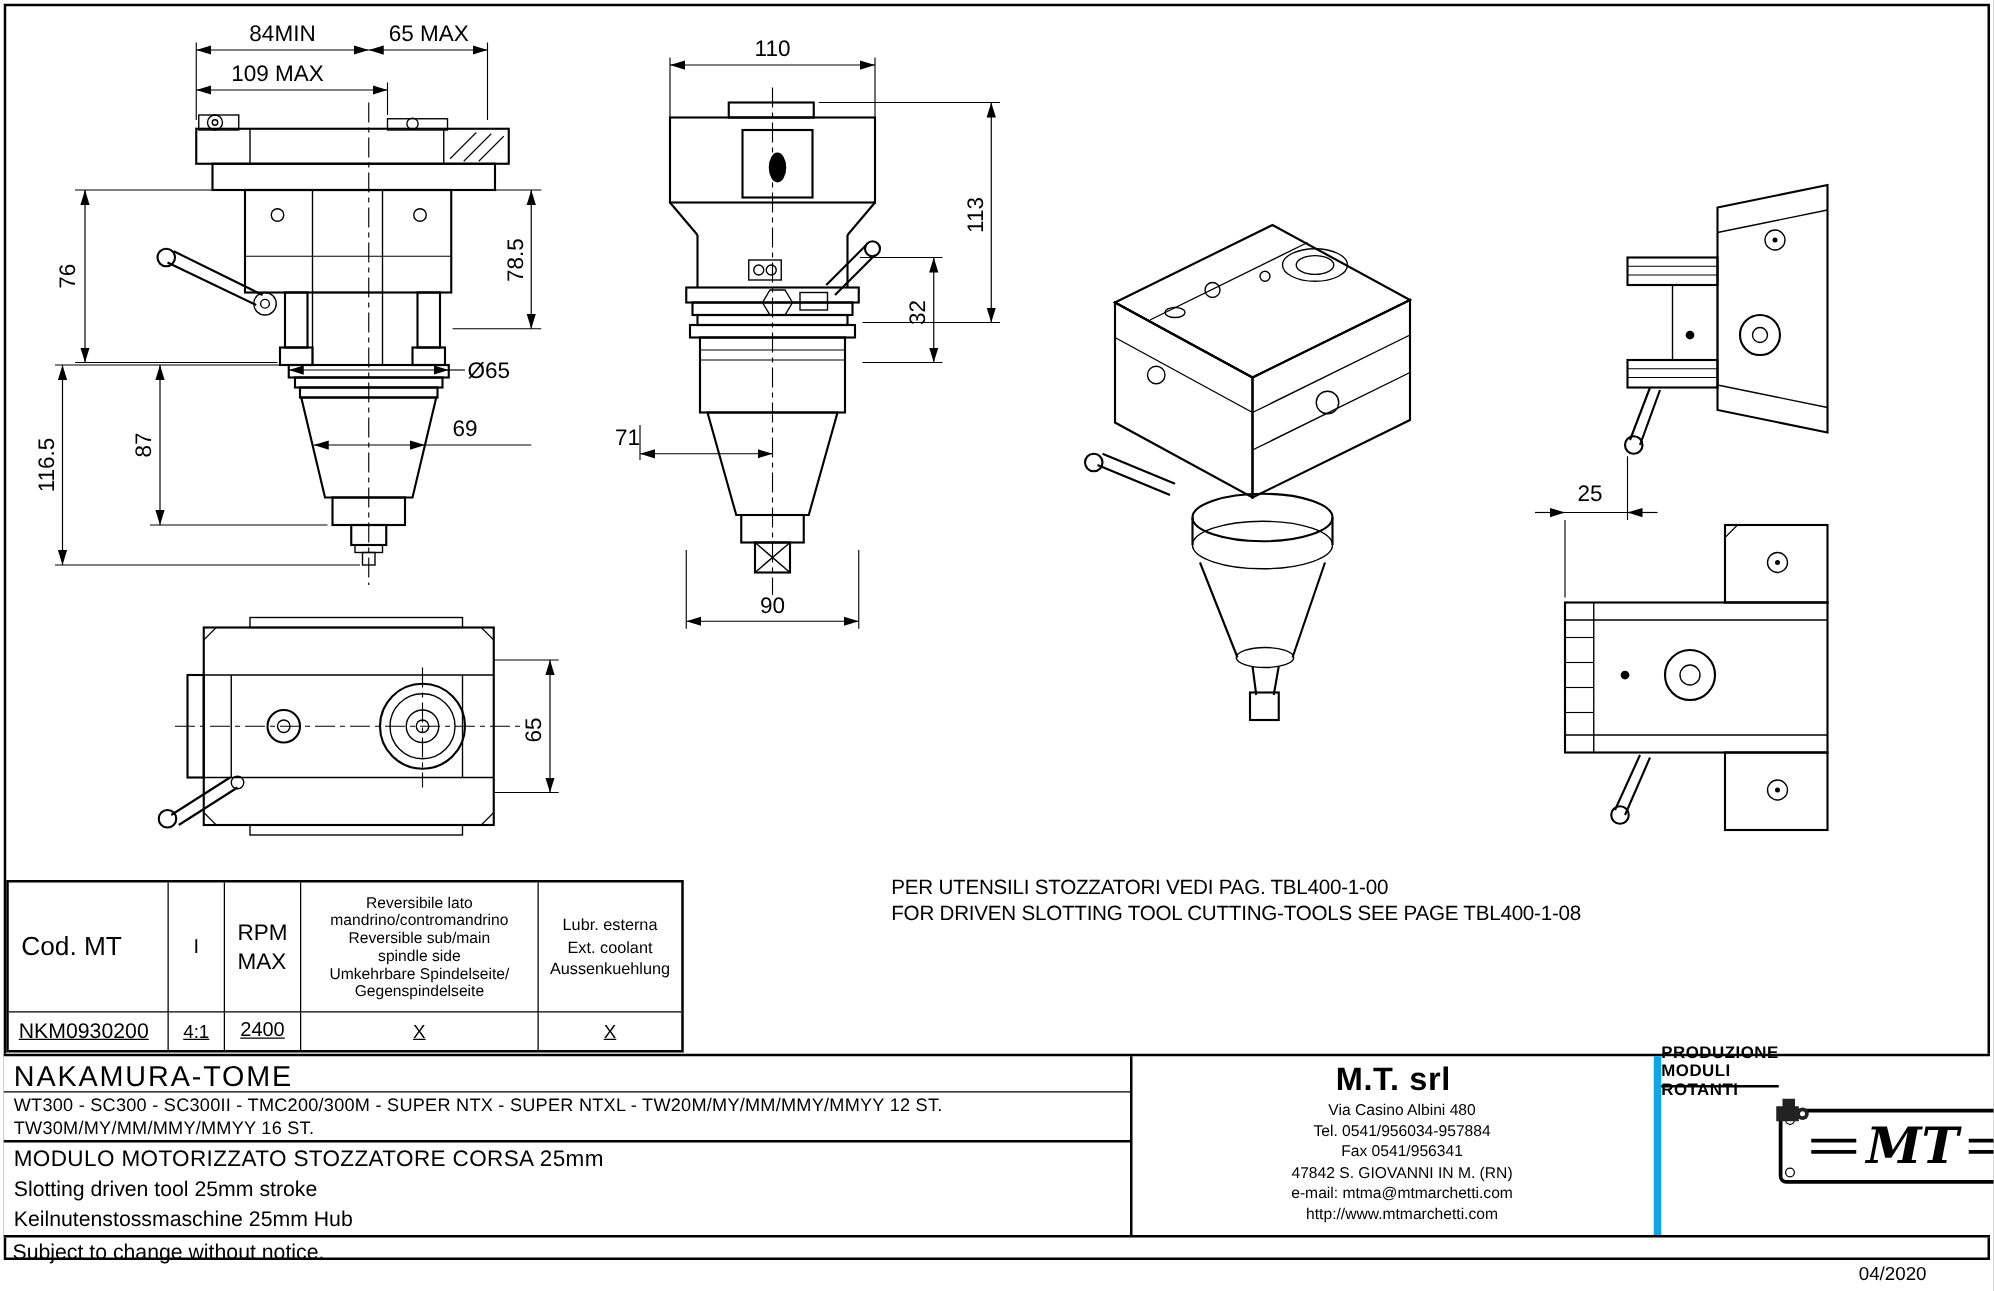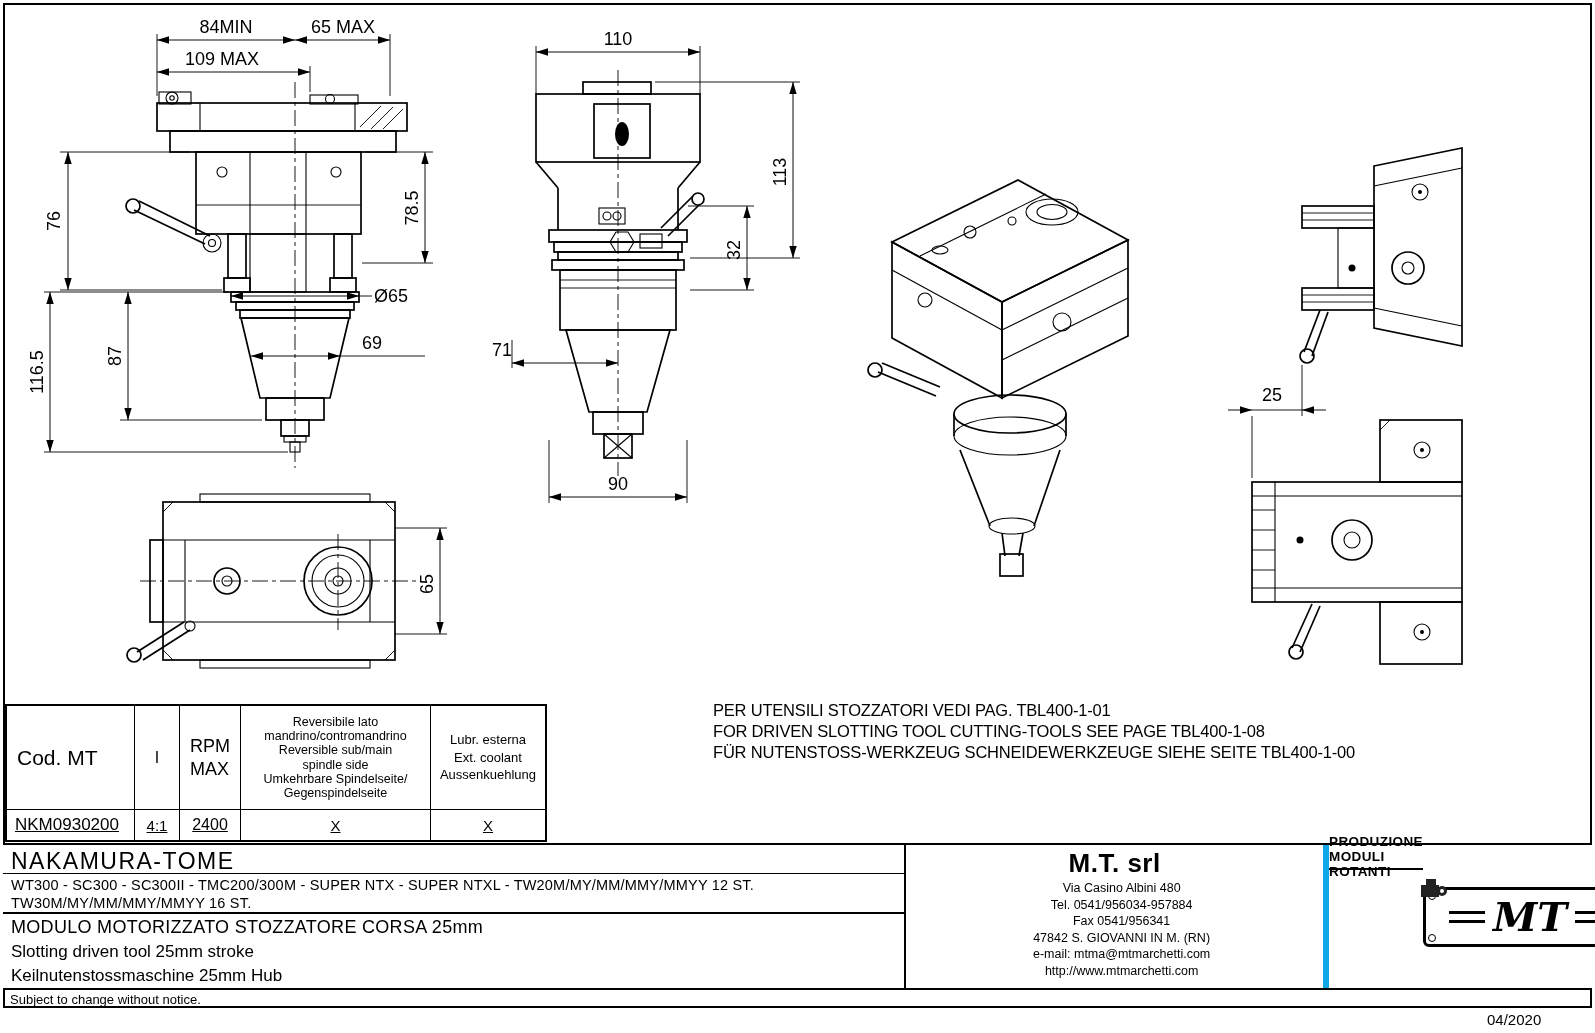--- a/index.html
+++ b/index.html
@@ -63,21 +63,21 @@
   .tb-logo-area { flex:1; display:flex; align-items:center; justify-content:flex-end; }
   .logo-box { position:relative; width:214px; height:60px; border:3px solid #000; border-radius:6px; display:flex; align-items:center; justify-content:center; gap:8px; }
   .logo-bar { width:36px; height:12px; border-top:3.5px solid #000; border-bottom:3.5px solid #000; }
   .logo-mt { font-family:"DejaVu Serif","Liberation Serif",serif; font-weight:bold; font-style:italic; font-size:40px; line-height:40px; }
   .logo-dot { position:absolute; width:8px; height:8px; border:1.5px solid #000; border-radius:50%; background:#fff; }
   .logo-dot.tl { left:2px; top:2px; } .logo-dot.tr { right:2px; top:2px; }
   .logo-dot.bl { left:2px; bottom:2px; } .logo-dot.br { right:2px; bottom:2px; }
   .logo-glyph { position:absolute; left:-8px; top:-14px; }
   .tb-page { height:40px; border-top:2px solid #000; display:flex; align-items:center; padding-left:10px; font-size:20px; letter-spacing:0.5px; }
 
-  .footer-note { position:absolute; left:10px; top:992px; font-size:13px; }
+  .footer-note { position:absolute; left:10px; top:992px; font-size:17px; }
   .footer-date { position:absolute; left:1487px; top:1011px; font-size:15px; }
 </style>
 </head>
 <body>
 
 <div class="page">
   <div class="sheet-border"></div>
 
   <svg class="drawing" width="1595" height="700" viewBox="0 0 1595 700">
     <defs>
@@ -344,23 +344,22 @@
 Ext. coolant
 Aussenkuehlung</div>
     <div class="c-cod">NKM0930200</div>
     <div class="c-ratio">4:1</div>
     <div class="c-rpm">2400</div>
     <div class="c-x">X</div>
     <div class="c-x">X</div>
   </div>
 
   <div class="notes">
-    <div>PER UTENSILI STOZZATORI VEDI PAG. TBL400-1-01</div>
+    <div>PER UTENSILI STOZZATORI VEDI PAG. TBL400-1-00</div>
     <div>FOR DRIVEN SLOTTING TOOL CUTTING-TOOLS SEE PAGE TBL400-1-08</div>
-    <div>FÜR NUTENSTOSS-WERKZEUG SCHNEIDEWERKZEUGE SIEHE SEITE TBL400-1-00</div>
   </div>
 
   <div class="title-block">
     <div class="tb-left">
       <div class="tb-brand">NAKAMURA-TOME</div>
       <div class="tb-models">
         <div>WT300 - SC300 - SC300II - TMC200/300M - SUPER NTX - SUPER NTXL - TW20M/MY/MM/MMY/MMYY 12 ST.</div>
         <div>TW30M/MY/MM/MMY/MMYY 16 ST.</div>
       </div>
       <div class="tb-desc-it">MODULO MOTORIZZATO STOZZATORE CORSA 25mm</div>

